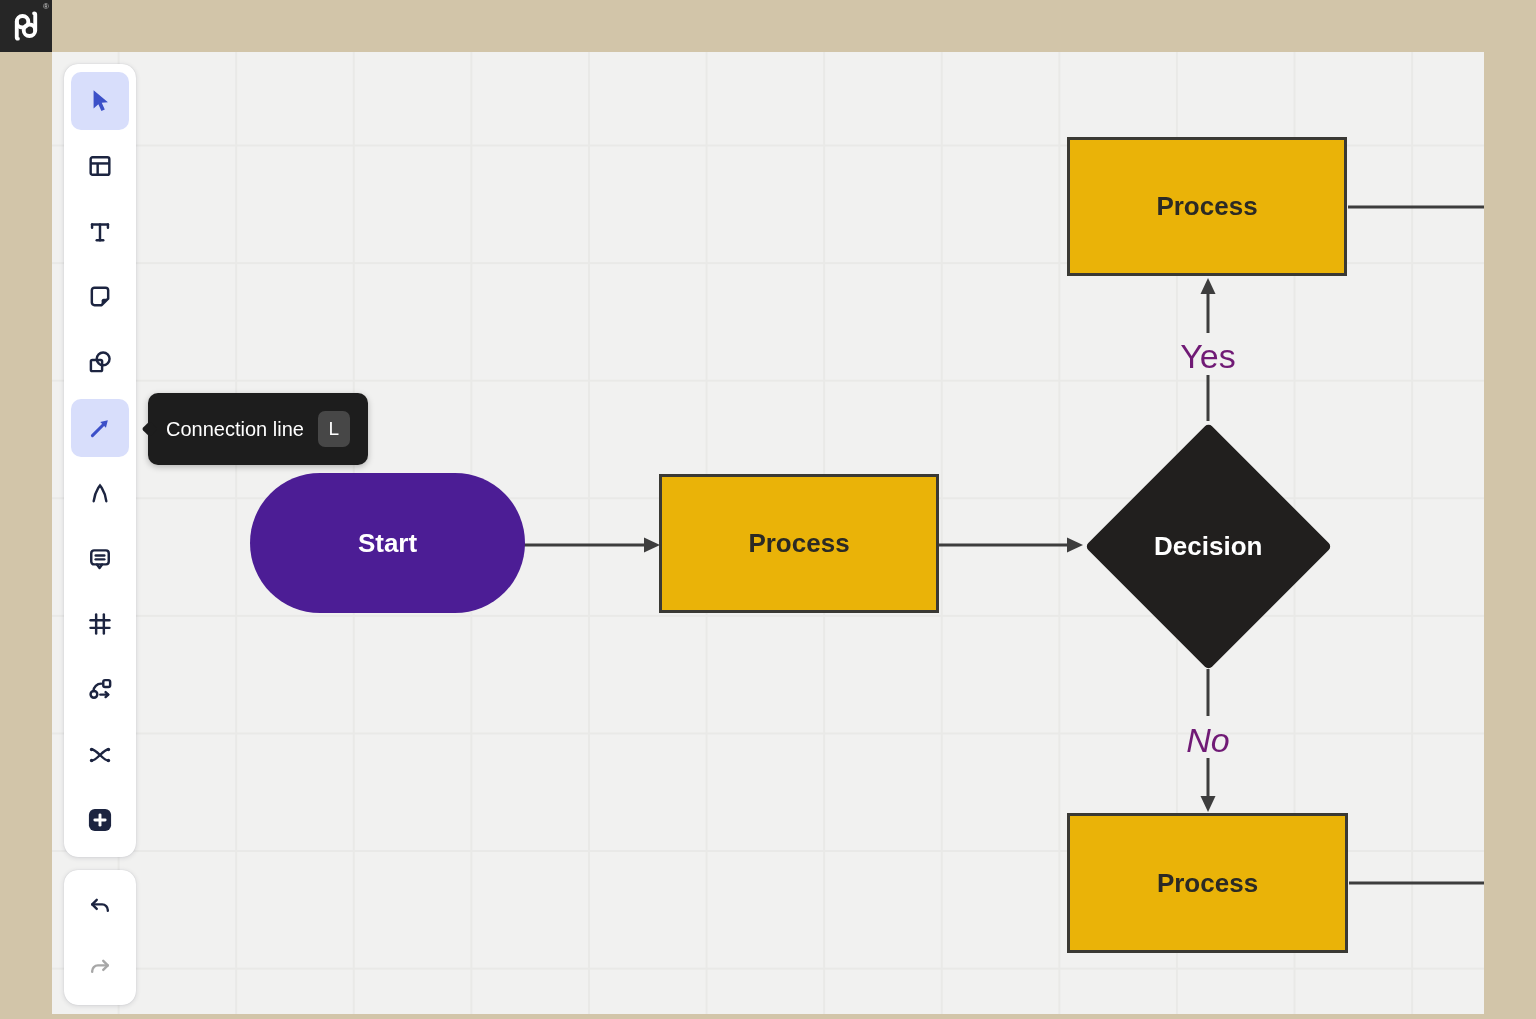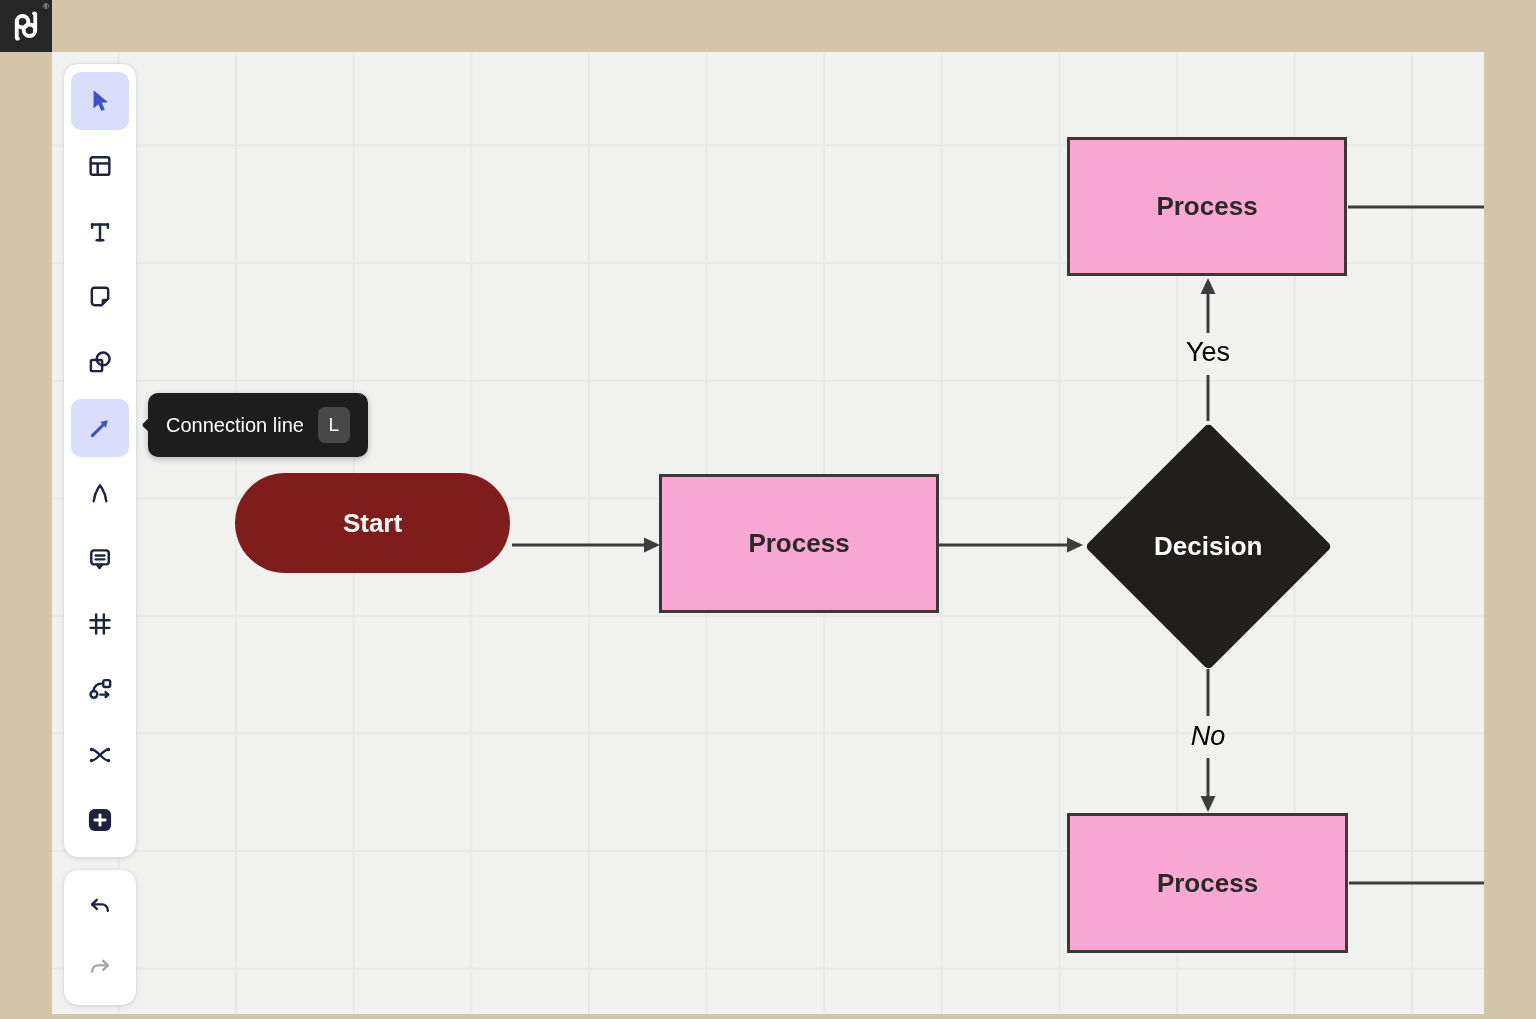--- a/index.html
+++ b/index.html
@@ -58,21 +58,21 @@
     cursor: pointer; flex: none;
   }
   .tool-btn.active { background: #d8defb; }
   .tool-btn svg { display: block; }
   .ink { color: #1c2440; }
   .blue { color: #3c50c8; }
   .gray { color: #a7a7a7; }
 
   
   .tooltip {
-    left: 148px; top: 393px; height: 64px;
+    left: 148px; top: 393px; height: 72px;
     background: #1d1d1d; border-radius: 10px;
     display: flex; align-items: center; gap: 14px;
     padding: 0 18px;
     color: #ffffff; font-size: 20px;
     z-index: 40;
     box-shadow: 0 2px 6px rgba(0,0,0,.25);
     white-space: nowrap;
   }
   .tooltip::before {
     content: "";
@@ -89,38 +89,38 @@
     font-size: 19px;
   }
 
   
   .node {
     display: flex; align-items: center; justify-content: center;
     font-weight: bold; font-size: 26px;
     z-index: 10; cursor: pointer; box-sizing: border-box;
   }
   .node-start {
-    left: 235px; top: 473px; width: 275px; height: 100px;
-    background: #7f1d1d; border-radius: 70px; color: #ffffff;
+    left: 250px; top: 473px; width: 275px; height: 140px;
+    background: #4c1d95; border-radius: 70px; color: #ffffff;
   }
   .node-process {
-    background: #f9a8d4; border: 3px solid #3a3934; color: #2b2a25;
+    background: #eab308; border: 3px solid #3a3934; color: #2b2a25;
   }
   .node-process-1 { left: 659px; top: 474px; width: 280px; height: 139px; }
   .node-process-top { left: 1067px; top: 137px; width: 280px; height: 139px; }
   .node-process-bottom { left: 1067px; top: 813px; width: 281px; height: 140px; }
   .node-decision {
     left: 1120.5px; top: 458.5px; width: 175px; height: 175px;
     background: #211f1e; color: #ffffff;
     transform: rotate(45deg); border-radius: 5px;
   }
   .node-decision .diamond-label { transform: rotate(-45deg); }
 
   .edge-label {
-    color: #000000; font-size: 27px; z-index: 12;
+    color: #701a75; font-size: 34px; z-index: 12;
     width: 80px; text-align: center; cursor: pointer;
   }
   .edge-label-yes { left: 1168px; top: 337px; }
   .edge-label-no  { left: 1168px; top: 721px; font-style: italic; }
 
   .connectors { left: 0; top: 0; z-index: 5; pointer-events: none; }
 </style>
 </head>
 <body>
 

